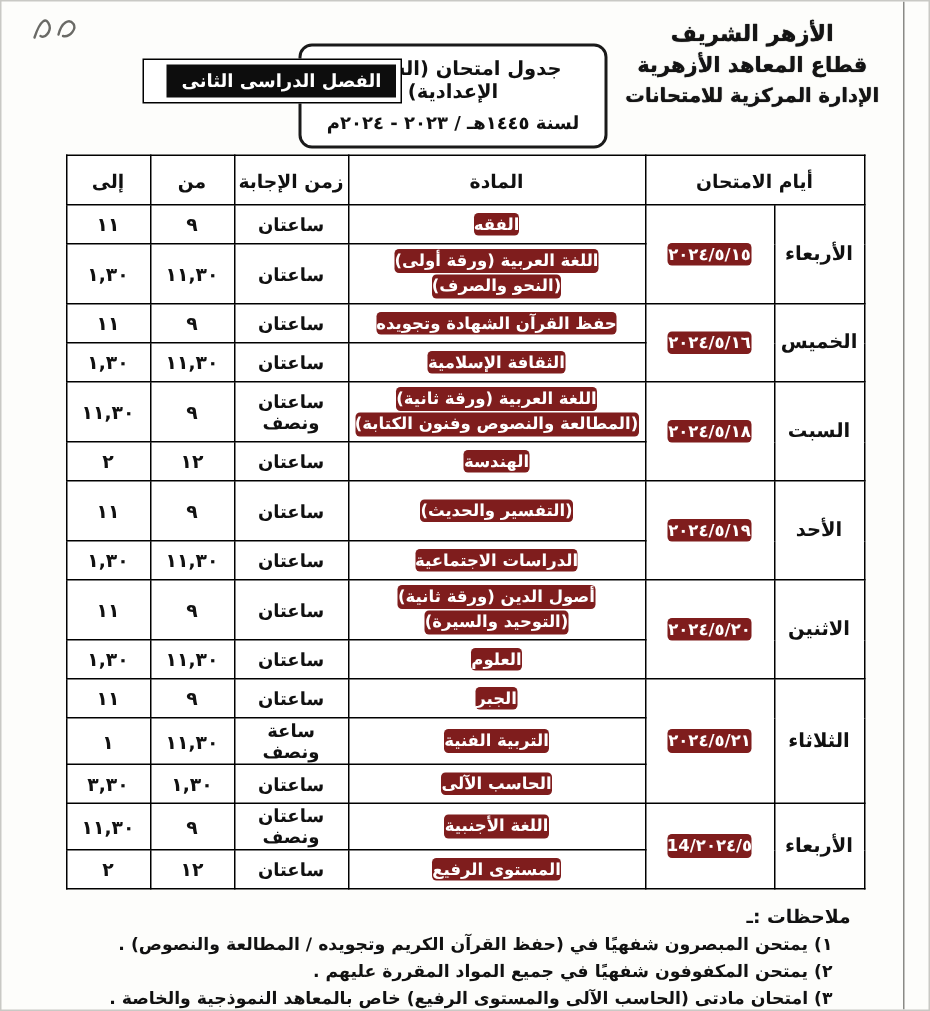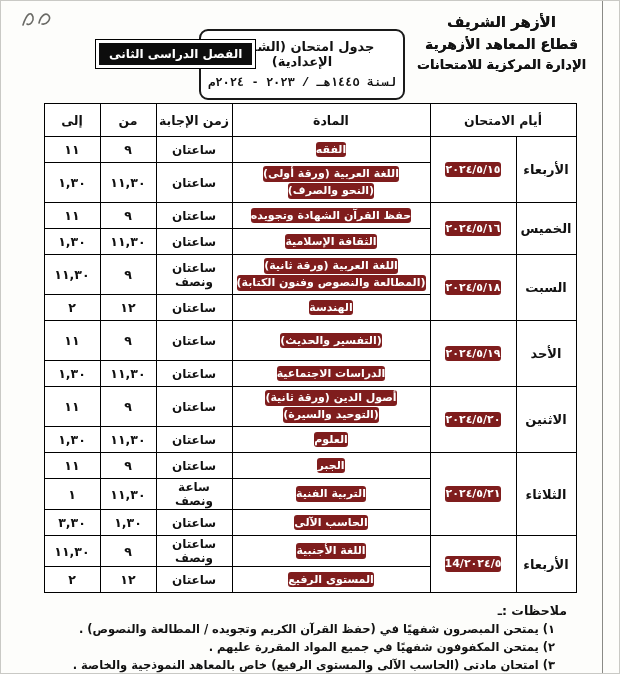--- a/index.html
+++ b/index.html
@@ -27,29 +27,29 @@
   .masthead .l2{font-size:14px;line-height:1.5;}
   .masthead .l3{font-size:13px;line-height:1.5;}
   
   .titlebox{
     position:absolute;top:28px;right:214px;width:206px;
     border:2px solid #1a1a1a;border-radius:9px;
     padding:8px 6px;text-align:center;font-weight:bold;color:#111;
     background:#fff;box-sizing:border-box;
   }
   .titlebox .t1{font-size:13px;}
-  .titlebox .t2{font-size:12px;margin-top:6px;font-family:Liberation Mono, monospace;}
+  .titlebox .t2{font-size:12px;margin-top:6px;}
   
   .sembox{
     position:absolute;top:38px;left:94px;
     border:1.5px solid #000;padding:3px;background:#fff;
   }
   .sembox .inner{
     background:#0d0d0d;color:#fff;font-size:12px;font-weight:bold;
-    padding:4px 10px;white-space:nowrap;
+    padding:4px 10px;white-space:nowrap;margin-left:12px;
   }
   
   .handmark{position:absolute;top:6px;left:18px;}
   
   table{
     border-collapse:collapse;table-layout:fixed;width:532px;
     margin:102px auto 0 auto;background:#fff;
   }
   th,td{
     border:1.6px solid #000;text-align:center;vertical-align:middle;

